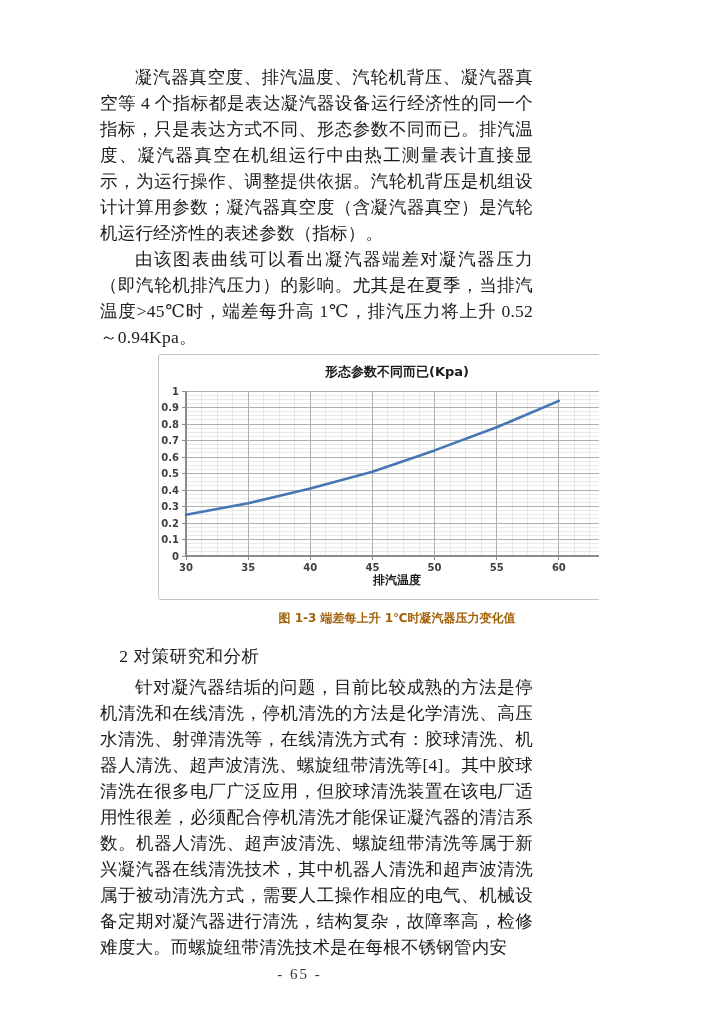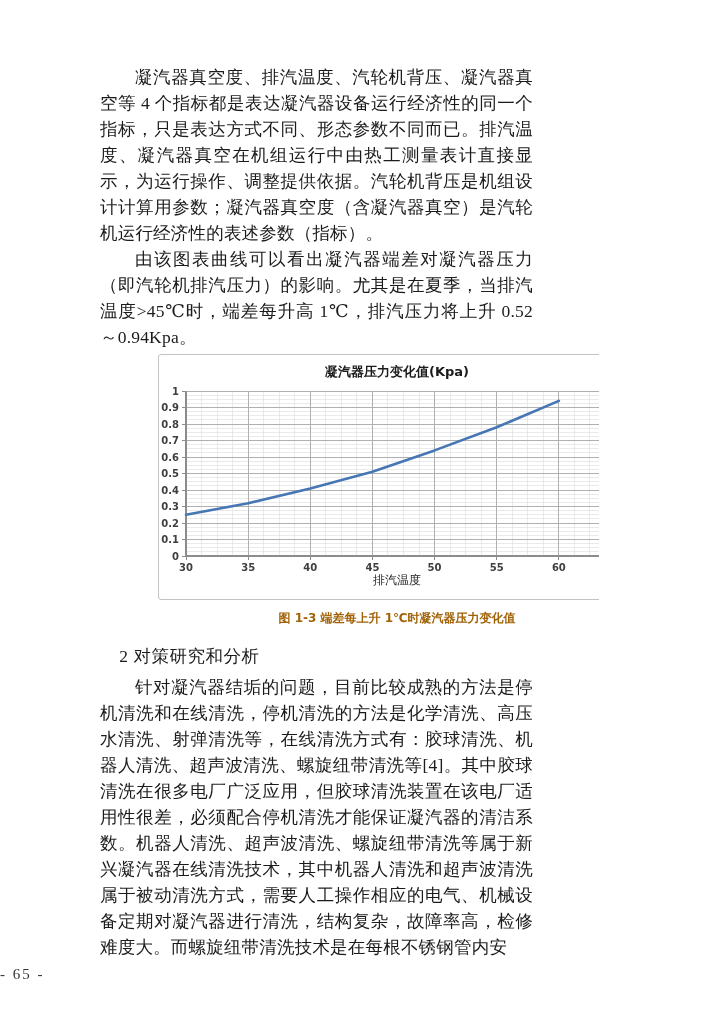--- a/index.html
+++ b/index.html
@@ -45,21 +45,21 @@
     font-weight:bold;
     color:#1a1a1a;
   }
   .chart-svg{display:block;}
   .chart-xlabel{
     height:18px;
     margin-top:0px;
     text-align:center;
     font-family:"DejaVu Sans","Liberation Sans",sans-serif;
     font-size:12px;
-    font-weight:normal;
+    font-weight:bold;
     color:#1a1a1a;
   }
   figcaption.fig-caption{
     width:478px;
     margin-left:58px;
     margin-top:10px;
     text-align:center;
     font-family:"DejaVu Sans","Liberation Sans",sans-serif;
     font-size:12px;
     font-weight:600;
@@ -69,38 +69,38 @@
     margin:17px 0 6px 0;
     font-size:17.5px;
     font-weight:normal;
     text-indent:1.1em;
     letter-spacing:0.5px;
   }
   .footer{
     position:absolute;
     left:0;right:0;
     top:966px;
-    text-align:left;
+    text-align:center;
     font-size:15px;
     color:#333333;
     letter-spacing:2px;
   }
 </style>
 </head>
 <body>
 
 <div class="page">
   <div class="content">
 
     <p class="body-par">凝汽器真空度、排汽温度、汽轮机背压、凝汽器真空等 4 个指标都是表达凝汽器设备运行经济性的同一个指标，只是表达方式不同、形态参数不同而已。排汽温度、凝汽器真空在机组运行中由热工测量表计直接显示，为运行操作、调整提供依据。汽轮机背压是机组设计计算用参数；凝汽器真空度（含凝汽器真空）是汽轮机运行经济性的表述参数（指标）。</p>
     <p class="body-par">由该图表曲线可以看出凝汽器端差对凝汽器压力（即汽轮机排汽压力）的影响。尤其是在夏季，当排汽温度&gt;45℃时，端差每升高 1℃，排汽压力将上升 0.52～0.94Kpa。</p>
 
     <figure class="chart-figure">
       <div class="chart-box">
-        <div class="chart-title">凝汽器压力变化值(Kpa)</div>
+        <div class="chart-title">形态参数不同而已(Kpa)</div>
         <svg id="chart-svg" class="chart-svg" width="478" height="192" viewBox="0 0 478 192" xmlns="http://www.w3.org/2000/svg">
             <g shape-rendering="crispEdges">
               <line x1="27" y1="176" x2="462" y2="176" stroke="#dcdcdc" stroke-width="0.6"></line>
               <line x1="27" y1="171.875" x2="462" y2="171.875" stroke="#dcdcdc" stroke-width="0.6"></line>
               <line x1="27" y1="167.75" x2="462" y2="167.75" stroke="#dcdcdc" stroke-width="0.6"></line>
               <line x1="27" y1="163.625" x2="462" y2="163.625" stroke="#dcdcdc" stroke-width="0.6"></line>
               <line x1="27" y1="159.5" x2="462" y2="159.5" stroke="#dcdcdc" stroke-width="0.6"></line>
               <line x1="27" y1="155.375" x2="462" y2="155.375" stroke="#dcdcdc" stroke-width="0.6"></line>
               <line x1="27" y1="151.25" x2="462" y2="151.25" stroke="#dcdcdc" stroke-width="0.6"></line>
               <line x1="27" y1="147.125" x2="462" y2="147.125" stroke="#dcdcdc" stroke-width="0.6"></line>

